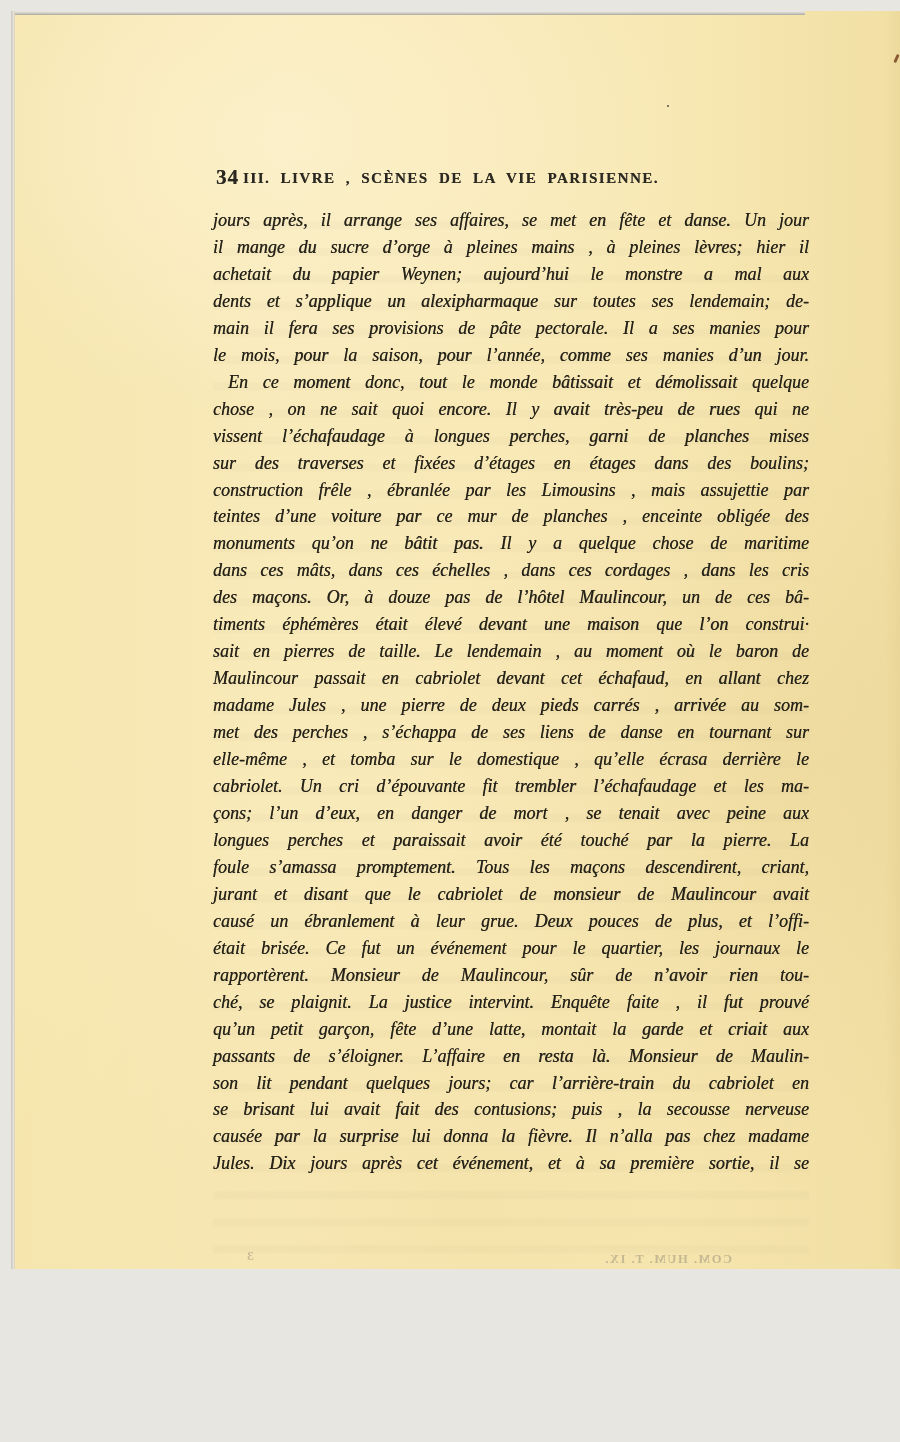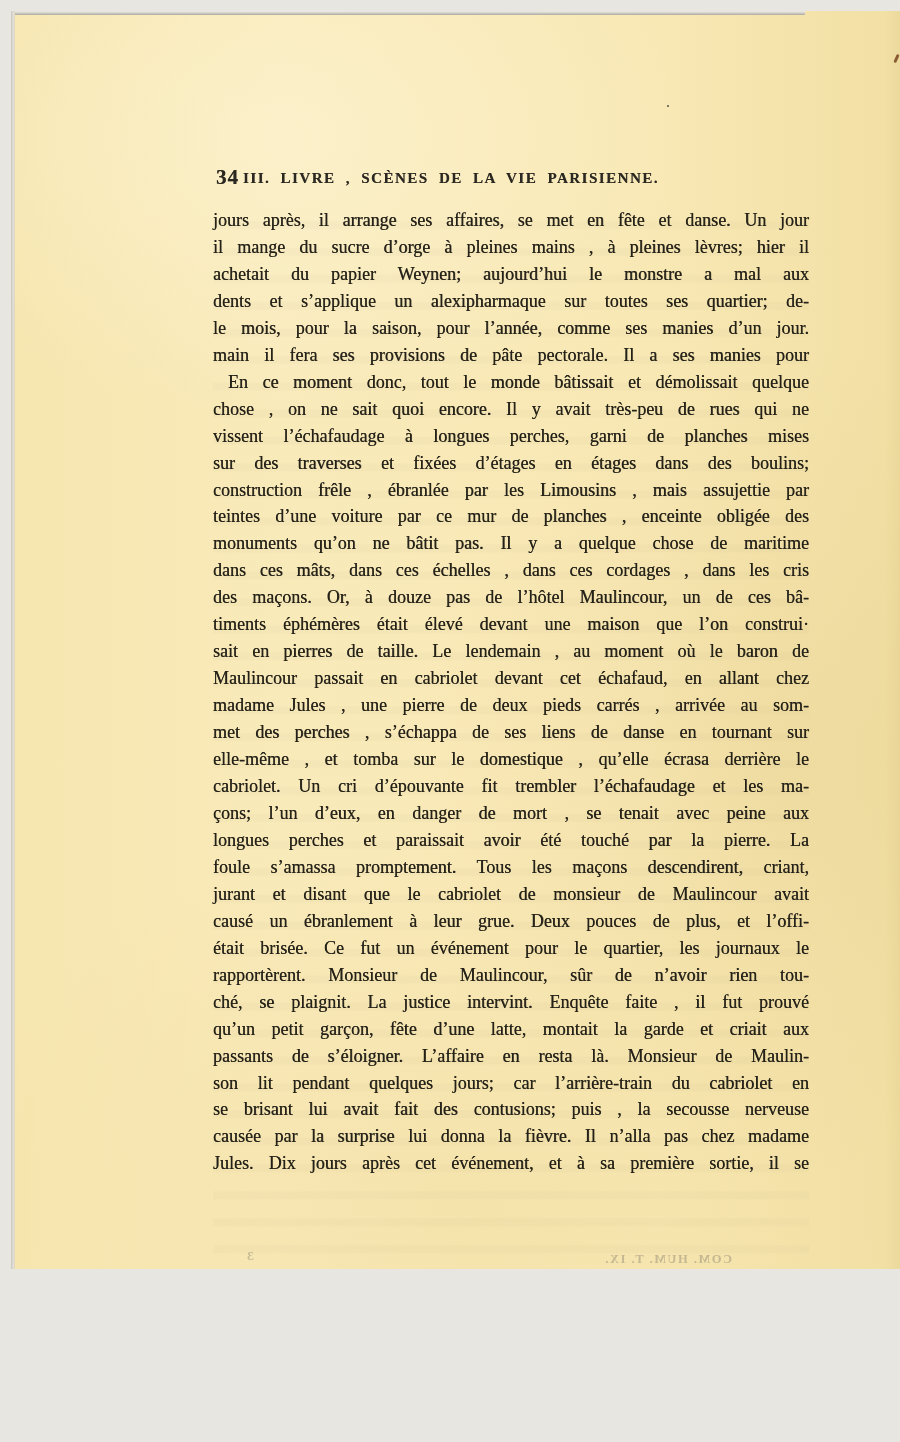--- a/index.html
+++ b/index.html
@@ -43,20 +43,21 @@
     letter-spacing:1.5px; word-spacing:5px;
     text-shadow:0.3px 0.2px 0 rgba(43,40,33,0.6);
     white-space:nowrap;
   }
   
   .body-text {
     position:absolute; top:196px; left:202px; width:596px;
     font-size:18px; line-height:26.95px;
     color:#242118;
     text-shadow:0.35px 0.25px 0 rgba(36,33,24,0.75);
+    font-style:italic;
   }
   .line {
     text-align:justify;
     text-align-last:justify;
     -moz-text-align-last:justify;
     white-space:normal;
   }
   .line.indent { padding-left:15px; }
   
   .ghost-overlay {
@@ -102,23 +103,23 @@
 
   <div class="running-head">
     <span class="page-number">34</span>
     <span class="running-title">III. LIVRE , SCÈNES DE LA VIE PARISIENNE.</span>
   </div>
 
   <div class="body-text">
     <div class="line">jours après, il arrange ses affaires, se met en fête et danse. Un jour</div>
     <div class="line">il mange du sucre d’orge à pleines mains , à pleines lèvres; hier il</div>
     <div class="line">achetait du papier Weynen; aujourd’hui le monstre a mal aux</div>
-    <div class="line">dents et s’applique un alexipharmaque sur toutes ses quartier; de-</div>
+    <div class="line">dents et s’applique un alexipharmaque sur toutes ses lendemain; de-</div>
+    <div class="line">main il fera ses provisions de pâte pectorale. Il a ses manies pour</div>
     <div class="line">le mois, pour la saison, pour l’année, comme ses manies d’un jour.</div>
-    <div class="line">main il fera ses provisions de pâte pectorale. Il a ses manies pour</div>
     <div class="line indent">En ce moment donc, tout le monde bâtissait et démolissait quelque</div>
     <div class="line">chose , on ne sait quoi encore. Il y avait très-peu de rues qui ne</div>
     <div class="line">vissent l’échafaudage à longues perches, garni de planches mises</div>
     <div class="line">sur des traverses et fixées d’étages en étages dans des boulins;</div>
     <div class="line">construction frêle , ébranlée par les Limousins , mais assujettie par</div>
     <div class="line">teintes d’une voiture par ce mur de planches , enceinte obligée des</div>
     <div class="line">monuments qu’on ne bâtit pas. Il y a quelque chose de maritime</div>
     <div class="line">dans ces mâts, dans ces échelles , dans ces cordages , dans les cris</div>
     <div class="line">des maçons. Or, à douze pas de l’hôtel Maulincour, un de ces bâ-</div>
     <div class="line">timents éphémères était élevé devant une maison que l’on construi·</div>

